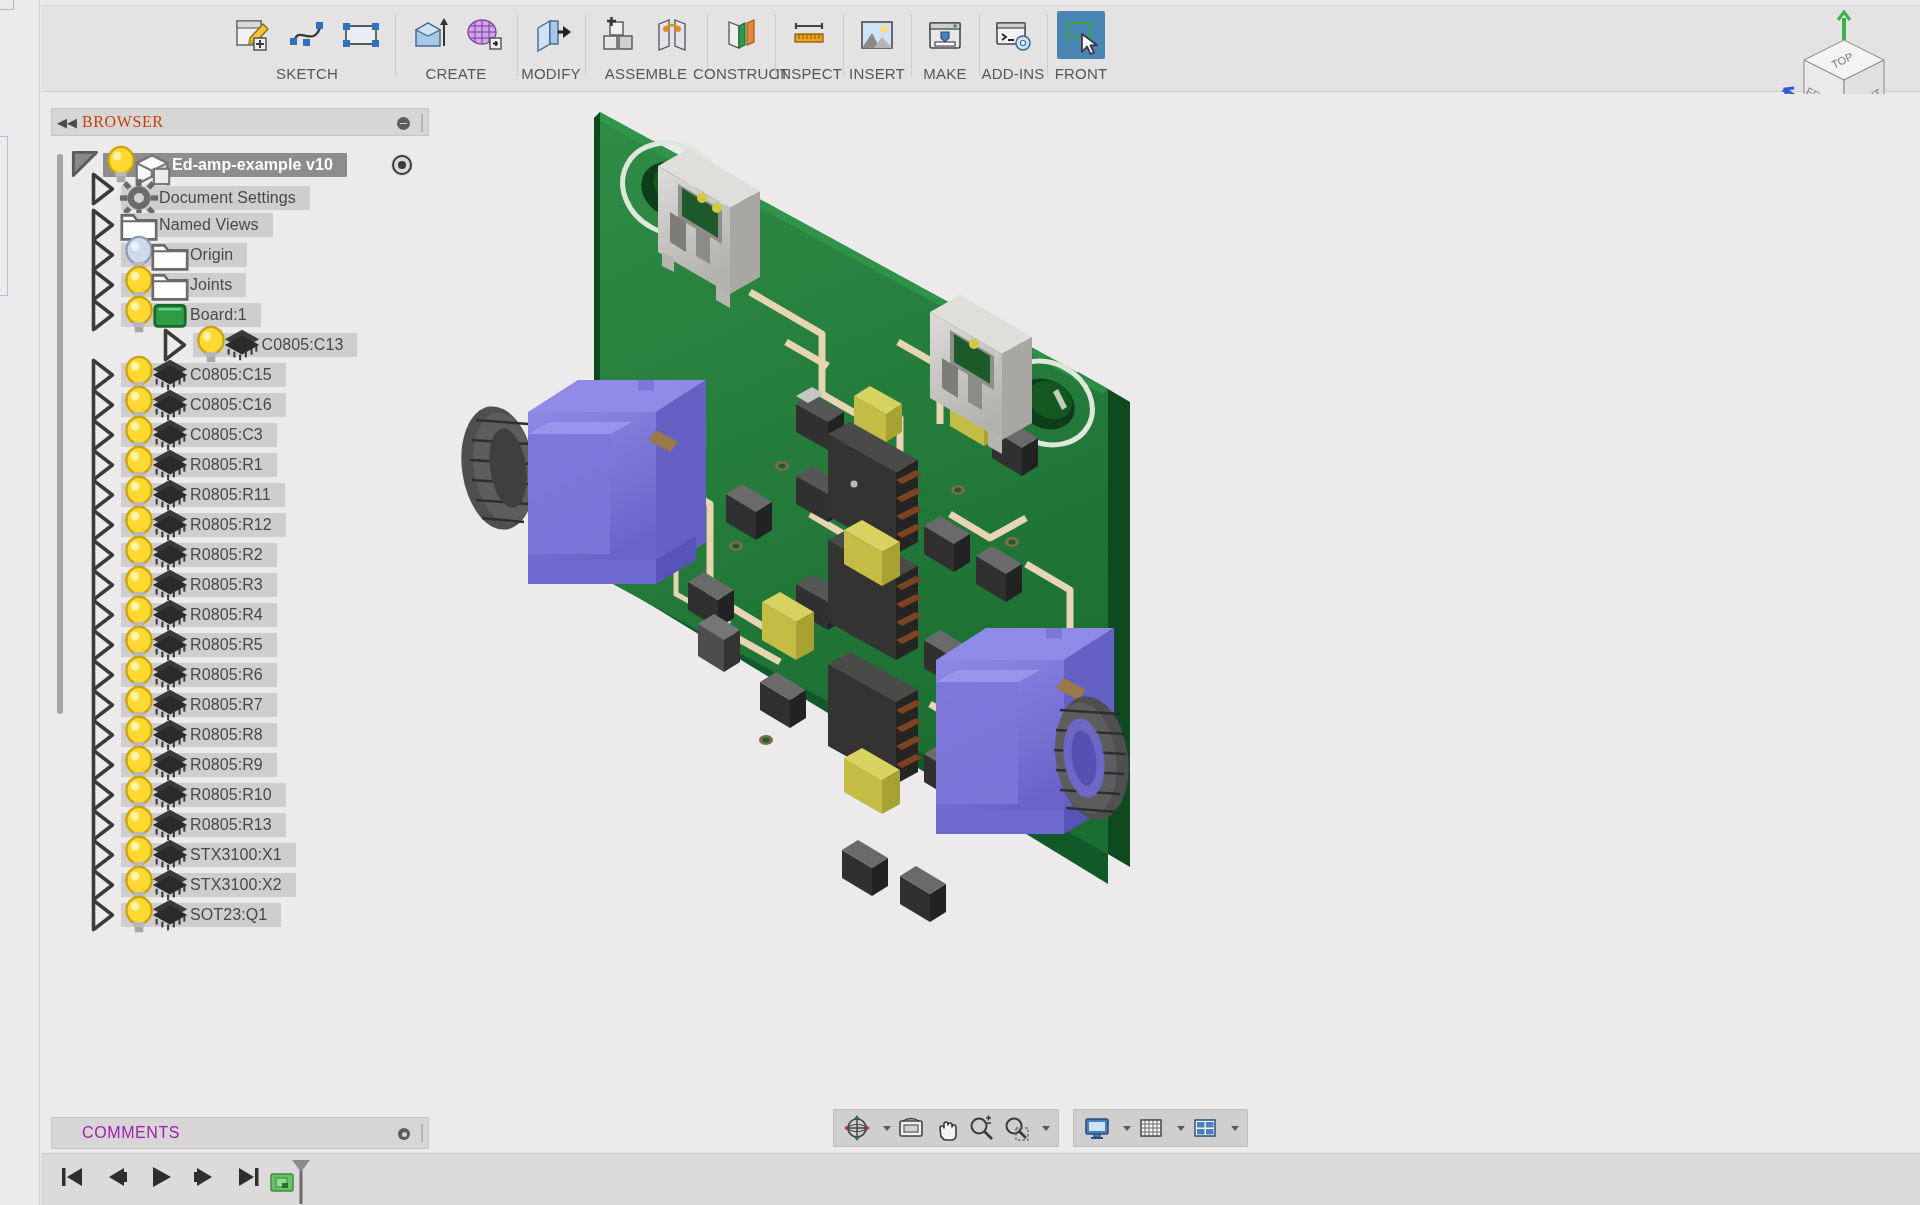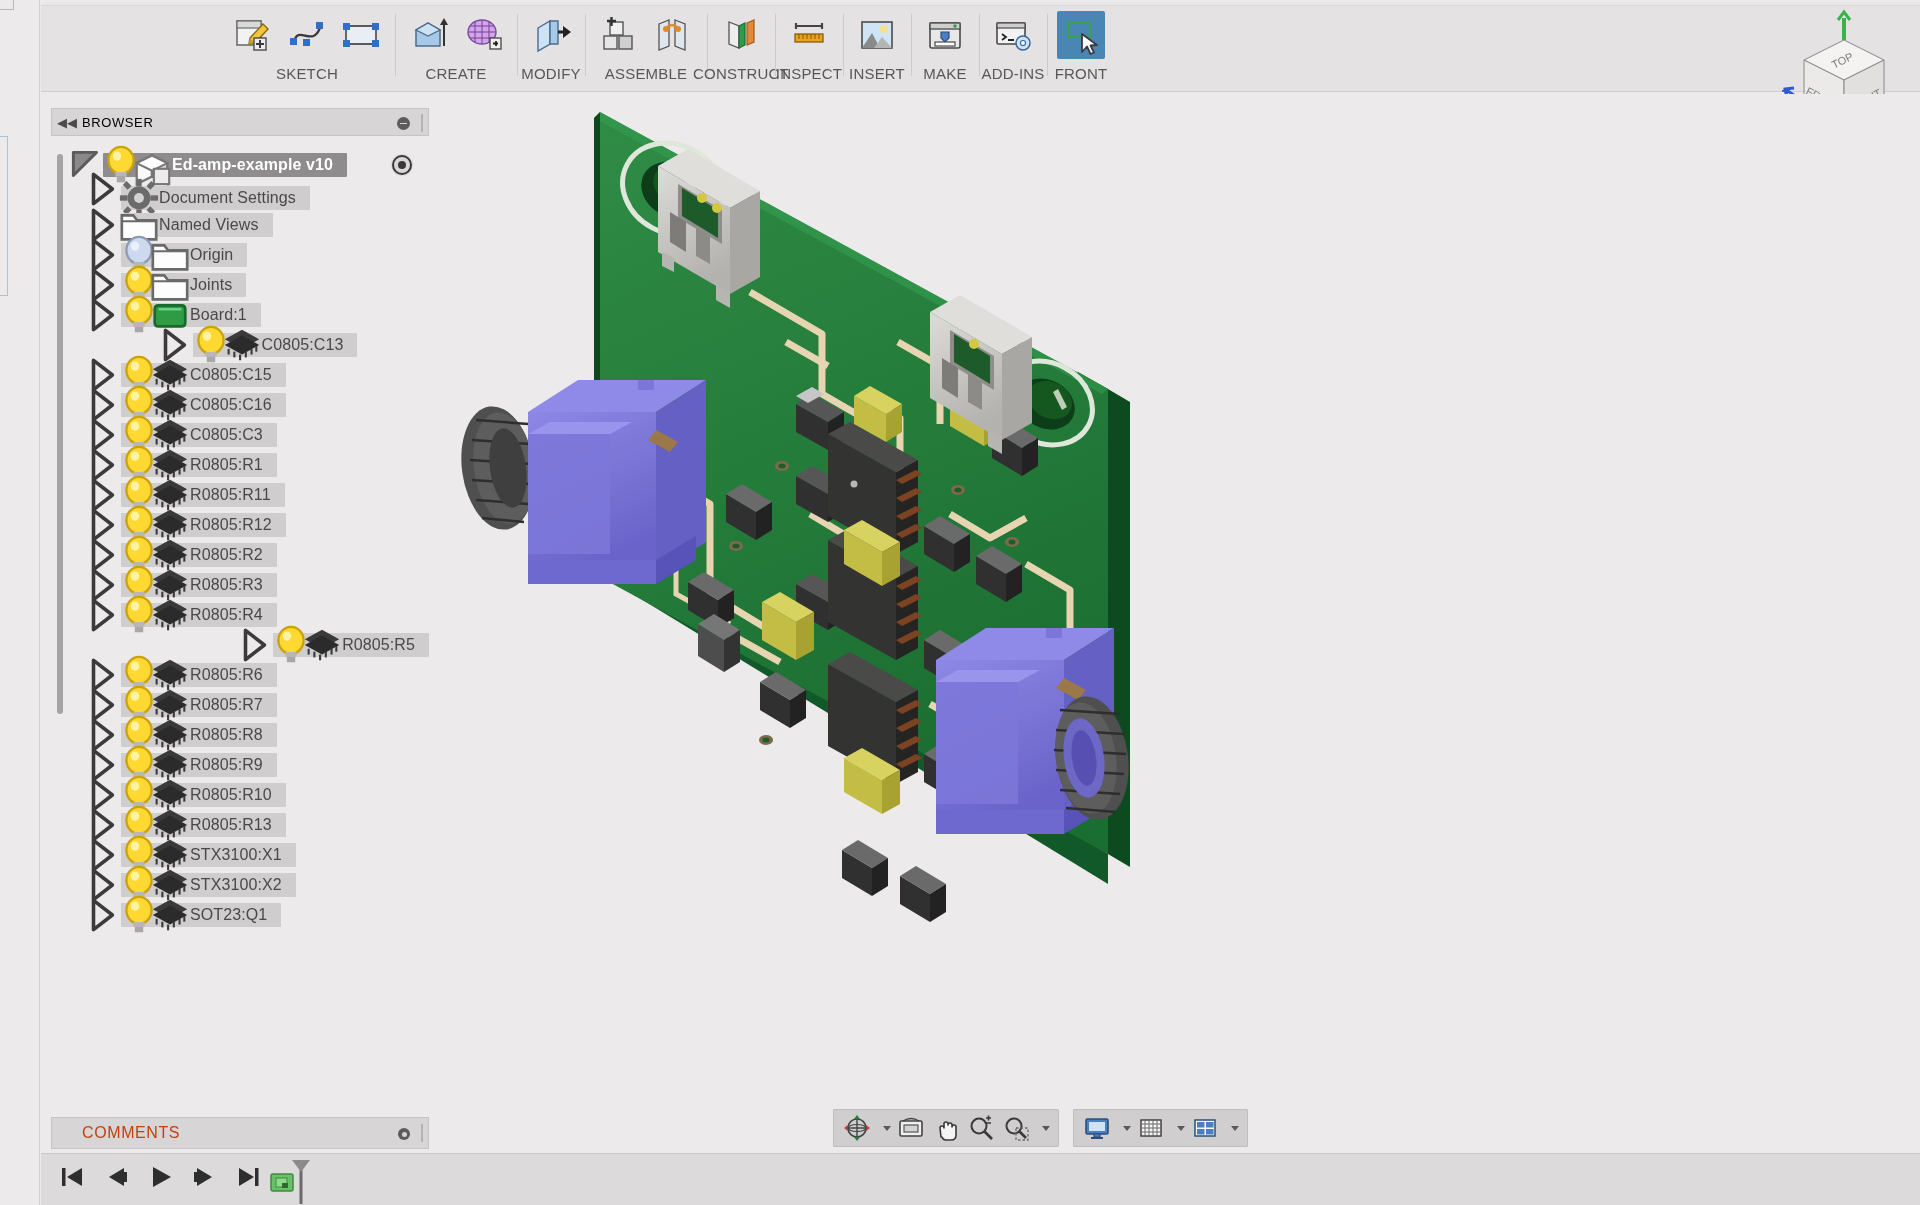--- a/index.html
+++ b/index.html
@@ -83,21 +83,21 @@
   
   .browser {
     position: absolute; left: 51px; top: 108px; width: 378px; bottom: 92px;
     background: transparent;
   }
   .browser-head {
     position: relative; height: 28px; background: #d7d5d5;
     border: 1px solid #c6c4c4; display: flex; align-items: center;
   }
   .bh-collapse { width: 30px; text-align: center; font-size: 13px; color: #4d4b4b; }
-  .bh-title { font-size: 13px; color: #000000; letter-spacing: .6px; }
+  .bh-title { font-size: 16px; color: #c2410c; letter-spacing: .6px; font-family: Liberation Serif, serif; }
   .bh-dot {
     position: absolute; right: 18px; top: 8px; width: 13px; height: 13px; border-radius: 50%;
     background: #5d5b5b; display:flex; align-items:center; justify-content:center;
   }
   .bh-dot::after { content:""; width:7px; height:1.6px; background:#d7d5d5; }
   .bh-edge { position: absolute; right: 5px; top: 5px; width: 2px; height: 18px; background: #b5b3b3; }
 
   .tree-wrap { position: relative; height: calc(100% - 28px); padding-top: 6px; }
   .tree-scroll {
     position: absolute; left: 6px; top: 18px; width: 6px; height: 560px;
@@ -128,21 +128,21 @@
     background: #d9d7d7; display:flex; align-items:center; justify-content:center;
   }
   .root-target::after { content:""; width:8px; height:8px; border-radius:50%; background:#3a3838; }
   .root-target::before { content:""; position:absolute; width:16px; height:16px; border-radius:50%; border:2px solid #3a3838; }
 
   
   .comments {
     position: absolute; left: 51px; bottom: 56px; width: 378px; height: 32px;
     background: #d7d5d5; border: 1px solid #c6c4c4; display: flex; align-items: center;
   }
-  .cm-title { font-size: 16px; color: #c2410c; letter-spacing: .6px; margin-left: 30px; }
+  .cm-title { font-size: 16px; color: #a21caf; letter-spacing: .6px; margin-left: 30px; }
   .cm-dot {
     position: absolute; right: 18px; top: 10px; width: 12px; height: 12px; border-radius: 50%;
     background: #5d5b5b; display:flex; align-items:center; justify-content:center;
   }
   .cm-dot::after { content:""; width:5px; height:5px; border-radius:50%; background:#d7d5d5; }
   .cm-edge { position: absolute; right: 5px; top: 6px; width: 2px; height: 18px; background: #b5b3b3; }
 
   
   .timeline {
     position: absolute; left: 41px; bottom: 0; right: 0; height: 52px;
@@ -1178,21 +1178,21 @@
                     <path d="M10,16 v3"></path>
           <path d="M13,14.5 v3"></path>
                     <path d="M16,13 v3"></path>
                     <path d="M18.5,11.5 v3"></path>
                   </g>
                 </svg>
               </span>
               <span class="tlabel">R0805:R4</span>
             </span>
           </div>
-          <div class="tnode" style="padding-left: 18px; justify-content: flex-end;">
+          <div class="tnode" style="padding-left: 18px;">
             <span class="twist">
               <svg width="42" height="42" viewBox="0 0 18 20">
                 <polygon points="4,3 13,10 4,17" fill="none" stroke="#3c3a3a" stroke-width="1.7" stroke-linejoin="round"></polygon>
               </svg>
             </span>
             <span class="tcontent">
               <span class="ticon">
                 <svg width="42" height="42" viewBox="0 0 16 18">
                   <ellipse cx="8" cy="7" rx="5.4" ry="5.8" fill="#ffd831" stroke="#c9a20e" stroke-width="1"></ellipse>
         <ellipse cx="6.3" cy="5.2" rx="1.8" ry="2" fill="#fff3a8"></ellipse>

